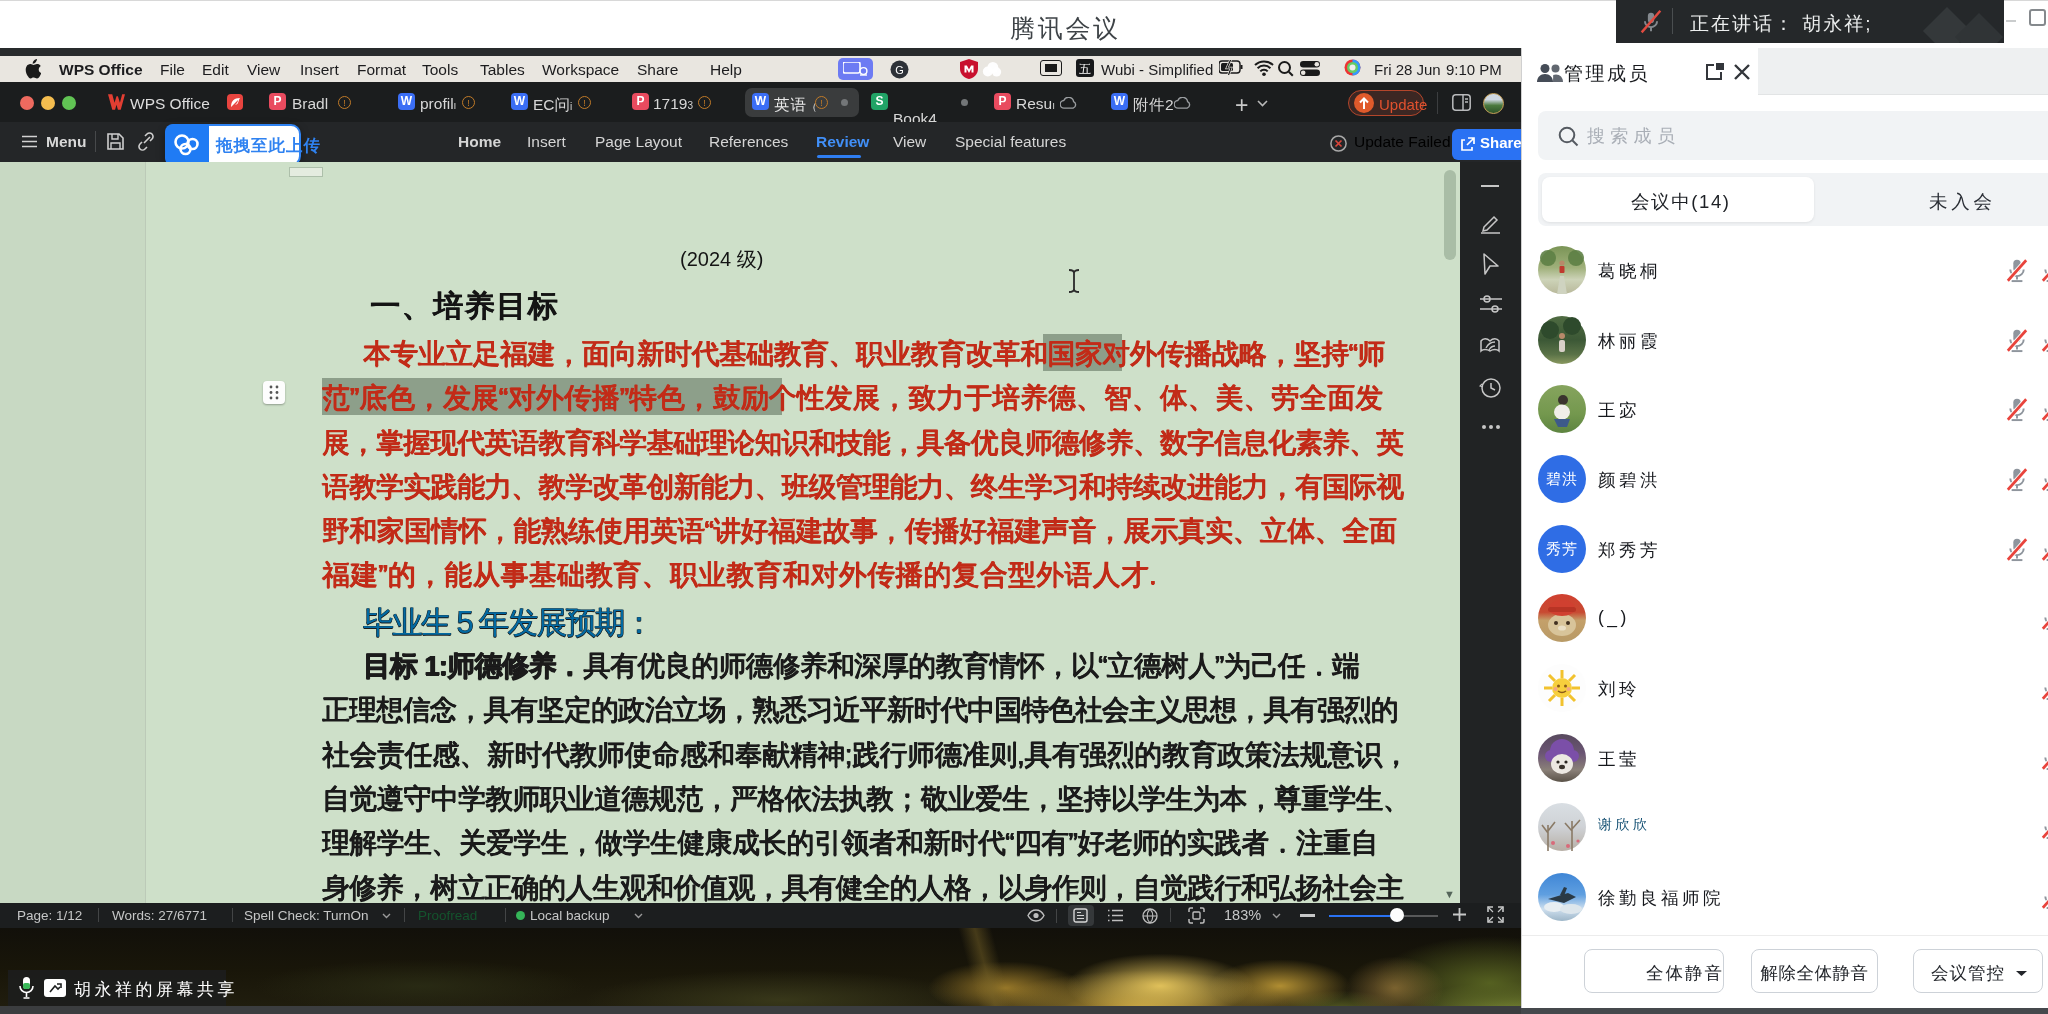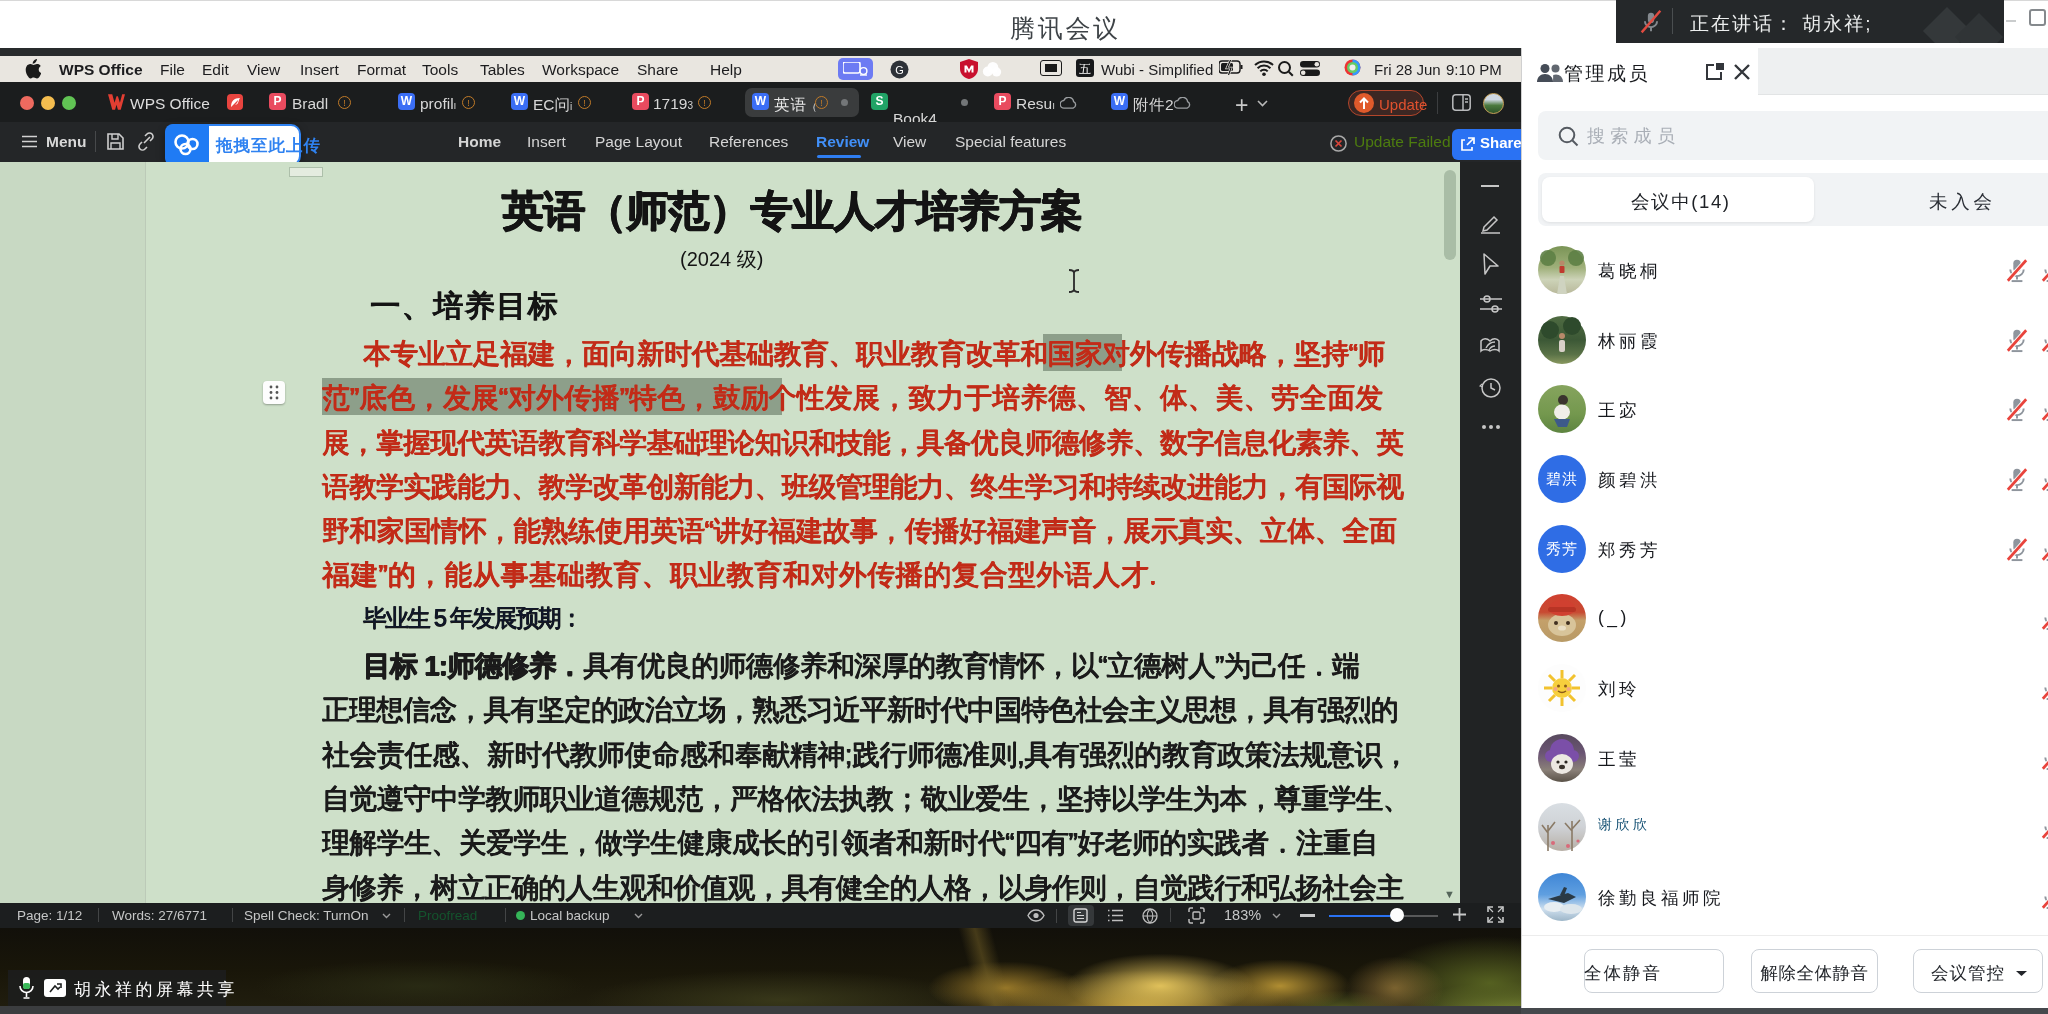--- a/index.html
+++ b/index.html
@@ -181,42 +181,41 @@
 <div class="abs" style="left:595px;top:133px;font-size:15.5px;color:#d5d5d5;font-weight:normal">Page Layout</div>
 <div class="abs" style="left:709px;top:133px;font-size:15.5px;color:#d5d5d5;font-weight:normal">References</div>
 <div class="abs" style="left:816px;top:133px;font-size:15.5px;color:#418ff7;font-weight:bold">Review</div>
 <div class="abs" style="left:893px;top:133px;font-size:15.5px;color:#d5d5d5;font-weight:normal">View</div>
 <div class="abs" style="left:955px;top:133px;font-size:15.5px;color:#d5d5d5;font-weight:normal">Special features</div>
 <div class="abs" style="left:817px;top:155px;width:44px;height:3px;background:#2f7ef2;border-radius:2px"></div>
 <svg class="abs" style="left:1330px;top:135px" width="17" height="17" viewBox="0 0 17 17">
     <circle cx="8.5" cy="8.5" r="7.6" fill="none" stroke="#a9a9a9" stroke-width="1.5"></circle>
     <path d="M5.5 5.5l6 6M11.5 5.5l-6 6" stroke="#d8453a" stroke-width="1.7"></path>
   </svg>
-<div class="abs" style="left:1354px;top:133px;font-size:15.5px;color:#4d7c0f">Update Failed</div>
+<div class="abs" style="left:1354px;top:133px;font-size:15.5px;color:#000000">Update Failed</div>
 <div class="abs" style="left:1452px;top:129px;width:69px;height:31px;background:#2a72f3;border-radius:6px 0 0 6px"></div>
 <svg class="abs" style="left:1460px;top:136px" width="16" height="16" viewBox="0 0 16 16">
     <path d="M5 4H2v10h10v-3" fill="none" stroke="#fff" stroke-width="1.7"></path>
     <path d="M8 2h6v6M14 2L7 9" fill="none" stroke="#fff" stroke-width="1.7"></path>
   </svg>
 <div class="abs" style="left:1480px;top:134px;font-size:15px;color:#fff;font-weight:bold">Share</div>
 <div class="abs" style="left:0;top:162px;width:1460px;height:741px;background:#cee0c9;overflow:hidden">
   <div class="abs" style="left:0;top:0;width:146px;height:741px;background:#c8d9c3;border-right:1px solid #bccab8"></div>
   <div class="abs" style="left:289px;top:5px;width:34px;height:10px;background:#e4ecdf;border:1px solid #adbfaa"></div>
   <div class="abs" style="left:1043px;top:172px;width:79px;height:37px;background:#8d9f8a"></div>
   <div class="abs" style="left:322px;top:216px;width:460px;height:37px;background:#8d9f8a"></div>
-  <div class="abs" style="left:502px;top:21px;width:450px;font-size:42px;font-weight:bold;color:#141414;letter-spacing:-0.55px;white-space:nowrap;text-shadow:0.7px 0 #141414,-0.7px 0 #141414,0 0.7px #141414,-0.6px 0 #141414">英语（师范）专业人才培养方案</div>
   <div class="abs" style="left:680px;top:84px;font-size:20px;color:#141414">(2024 级)</div>
   <div class="abs" style="left:370px;top:124px;font-size:30px;font-weight:bold;color:#141414;letter-spacing:1.5px;white-space:nowrap;text-shadow:0.5px 0 #141414">一、培养目标</div>
   <div class="abs" style="left:363px;top:173px;font-size:28px;color:#c22b18;letter-spacing:-0.62px;white-space:nowrap;text-shadow:0.6px 0 #c22b18,-0.6px 0 #c22b18,0 0.6px #c22b18">本专业立足福建，面向新时代基础教育、职业教育改革和国家对外传播战略，坚持“师</div>
   <div class="abs" style="left:322px;top:217px;font-size:28px;color:#c22b18;letter-spacing:-0.07px;white-space:nowrap;text-shadow:0.6px 0 #c22b18,-0.6px 0 #c22b18,0 0.6px #c22b18">范”底色，发展“对外传播”特色，鼓励个性发展，致力于培养德、智、体、美、劳全面发</div>
   <div class="abs" style="left:322px;top:262px;font-size:28px;color:#c22b18;letter-spacing:-0.97px;white-space:nowrap;text-shadow:0.6px 0 #c22b18,-0.6px 0 #c22b18,0 0.6px #c22b18">展，掌握现代英语教育科学基础理论知识和技能，具备优良师德修养、数字信息化素养、英</div>
   <div class="abs" style="left:322px;top:306px;font-size:28px;color:#c22b18;letter-spacing:-0.97px;white-space:nowrap;text-shadow:0.6px 0 #c22b18,-0.6px 0 #c22b18,0 0.6px #c22b18">语教学实践能力、教学改革创新能力、班级管理能力、终生学习和持续改进能力，有国际视</div>
   <div class="abs" style="left:322px;top:350px;font-size:28px;color:#c22b18;letter-spacing:-0.67px;white-space:nowrap;text-shadow:0.6px 0 #c22b18,-0.6px 0 #c22b18,0 0.6px #c22b18">野和家国情怀，能熟练使用英语“讲好福建故事，传播好福建声音，展示真实、立体、全面</div>
   <div class="abs" style="left:322px;top:394px;font-size:28px;color:#c22b18;letter-spacing:0.19px;white-space:nowrap;text-shadow:0.6px 0 #c22b18,-0.6px 0 #c22b18,0 0.6px #c22b18">福建”的，能从事基础教育、职业教育和对外传播的复合型外语人才.</div>
-  <div class="abs" style="left:363px;top:440px;font-size:24px;color:#0f172a;letter-spacing:-2.0px;white-space:nowrap;text-shadow:0.5px 0 #1b1b1b,-0.5px 0 #1b1b1b,0 0.5px #1b1b1b">毕业生 5 年发展预期：</div>
+  <div class="abs" style="left:363px;top:440px;font-size:31px;color:#0369a1;letter-spacing:-2.0px;white-space:nowrap;text-shadow:0.5px 0 #1b1b1b,-0.5px 0 #1b1b1b,0 0.5px #1b1b1b">毕业生 5 年发展预期：</div>
   <div class="abs" style="left:363px;top:485px;font-size:28px;color:#1b1b1b;letter-spacing:-0.88px;white-space:nowrap;text-shadow:0.5px 0 #1b1b1b,-0.5px 0 #1b1b1b,0 0.5px #1b1b1b"><b>目标 1:师德修养．</b>具有优良的师德修养和深厚的教育情怀，以“立德树人”为己任．端</div>
   <div class="abs" style="left:322px;top:529px;font-size:28px;color:#1b1b1b;letter-spacing:-1.11px;white-space:nowrap;text-shadow:0.5px 0 #1b1b1b,-0.5px 0 #1b1b1b,0 0.5px #1b1b1b">正理想信念，具有坚定的政治立场，熟悉习近平新时代中国特色社会主义思想，具有强烈的</div>
   <div class="abs" style="left:322px;top:574px;font-size:28px;color:#1b1b1b;letter-spacing:-0.49px;white-space:nowrap;text-shadow:0.5px 0 #1b1b1b,-0.5px 0 #1b1b1b,0 0.5px #1b1b1b">社会责任感、新时代教师使命感和奉献精神;践行师德准则,具有强烈的教育政策法规意识，</div>
   <div class="abs" style="left:322px;top:618px;font-size:28px;color:#1b1b1b;letter-spacing:-0.8px;white-space:nowrap;text-shadow:0.5px 0 #1b1b1b,-0.5px 0 #1b1b1b,0 0.5px #1b1b1b">自觉遵守中学教师职业道德规范，严格依法执教；敬业爱生，坚持以学生为本，尊重学生、</div>
   <div class="abs" style="left:322px;top:662px;font-size:28px;color:#1b1b1b;letter-spacing:-0.67px;white-space:nowrap;text-shadow:0.5px 0 #1b1b1b,-0.5px 0 #1b1b1b,0 0.5px #1b1b1b">理解学生、关爱学生，做学生健康成长的引领者和新时代“四有”好老师的实践者．注重自</div>
   <div class="abs" style="left:322px;top:707px;font-size:28px;color:#1b1b1b;letter-spacing:-0.97px;white-space:nowrap;text-shadow:0.5px 0 #1b1b1b,-0.5px 0 #1b1b1b,0 0.5px #1b1b1b">身修养，树立正确的人生观和价值观，具有健全的人格，以身作则，自觉践行和弘扬社会主</div>
   <div class="abs" style="left:263px;top:219px;width:22px;height:23px;background:#fdfdfd;border-radius:4px;box-shadow:0 1px 2px rgba(0,0,0,.3)">
   <svg width="22" height="23" viewBox="0 0 22 23">
         <circle cx="8" cy="6" r="1.4" fill="#555"></circle>
         <circle cx="14" cy="6" r="1.4" fill="#555"></circle>
@@ -597,21 +596,21 @@
         <rect x="8.6" y="2.5" width="6.8" height="11.5" rx="3.4" fill="#8f959d"></rect>
         <path d="M5.8 11.5a6.2 6.2 0 0 0 12.4 0" fill="none" stroke="#8f959d" stroke-width="1.8"></path>
         <line x1="12" y1="17.7" x2="12" y2="20.8" stroke="#8f959d" stroke-width="1.8"></line>
         <line x1="7" y1="22.3" x2="17" y2="22.3" stroke="#8f959d" stroke-width="1.8"></line>
         <line x1="3.5" y1="22" x2="20.5" y2="3" stroke="#fff" stroke-width="4.4"></line>
         <line x1="3.5" y1="22" x2="20.5" y2="3" stroke="#e8443c" stroke-width="2.5"></line>
       </svg>
     </div>
   <div class="abs" style="left:0;top:887px;width:527px;height:1px;background:#ececec"></div>
   <div class="abs" style="left:62px;top:901px;width:140px;height:44px;border:1px solid #cdd2d8;border-radius:8px;background:#fff"></div>
-  <div class="abs" style="left:62px;top:913px;width:140px;text-align:left;font-size:17.5px;color:#23262b;letter-spacing:2px">全体静音</div>
+  <div class="abs" style="left:62px;top:913px;width:140px;text-align:right;font-size:17.5px;color:#23262b;letter-spacing:2px">全体静音</div>
   <div class="abs" style="left:229px;top:901px;width:127px;height:44px;border:1px solid #cdd2d8;border-radius:8px;background:#fff"></div>
   <div class="abs" style="left:229px;top:913px;width:127px;text-align:center;font-size:17.5px;color:#23262b;letter-spacing:0.5px">解除全体静音</div>
   <div class="abs" style="left:391px;top:901px;width:130px;height:44px;border:1px solid #cdd2d8;border-radius:8px;background:#fff"></div>
   <div class="abs" style="left:391px;top:913px;width:110px;text-align:center;font-size:17.5px;color:#23262b;letter-spacing:1px">会议管控</div>
   <svg class="abs" style="left:493px;top:922px" width="13" height="8" viewBox="0 0 13 8">
       <path d="M1 1l5.5 5L12 1z" fill="#23262b"></path>
     </svg>
 </div>
 <div class="abs" style="left:1521px;top:1008px;width:527px;height:6px;background:#45484c"></div>
 </body></html>

